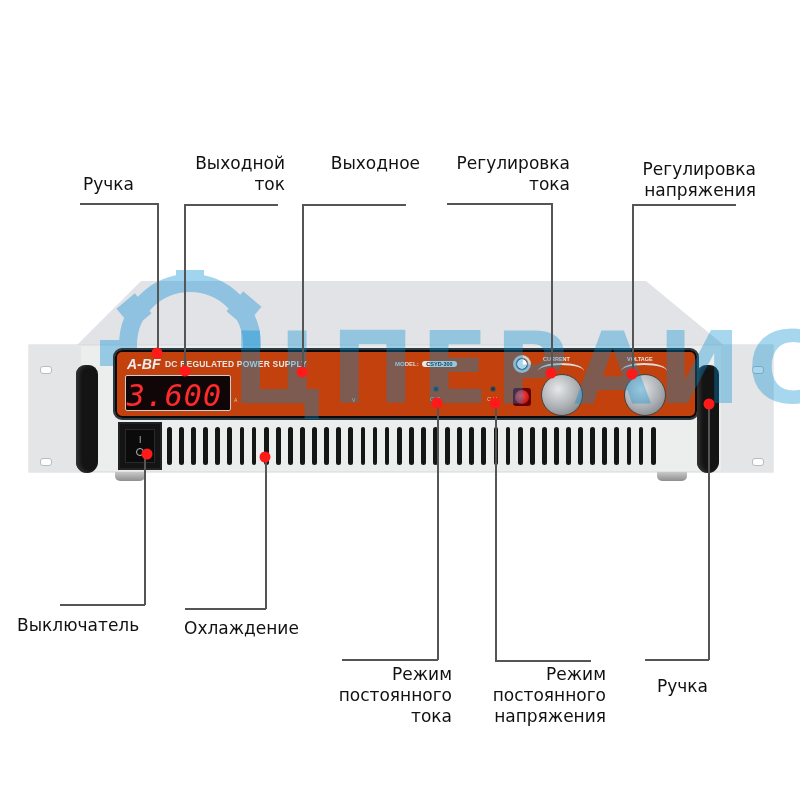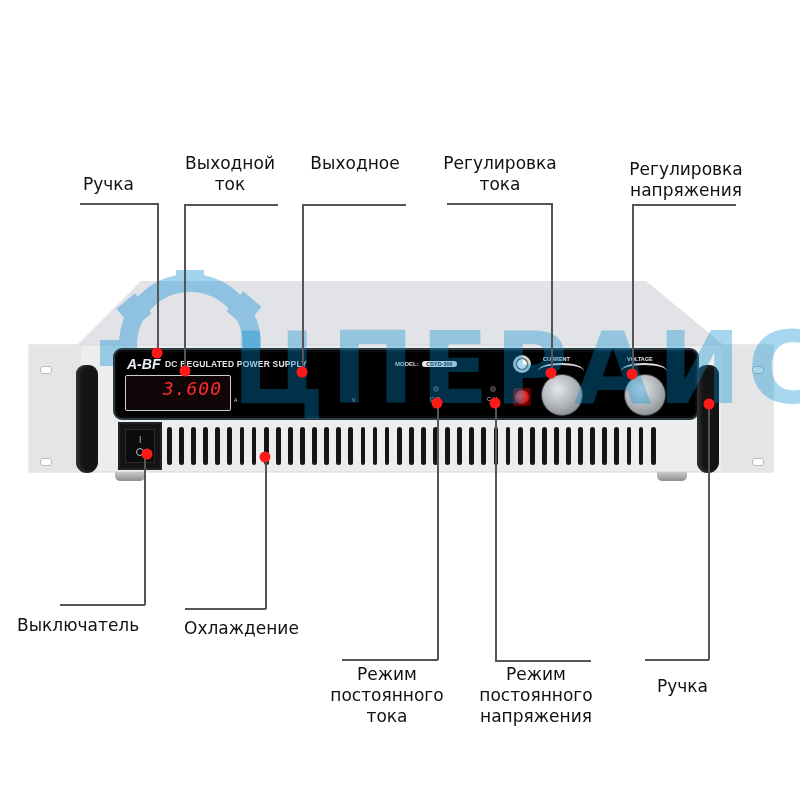--- a/index.html
+++ b/index.html
@@ -1,27 +1,27 @@
 <!DOCTYPE html>
 <html><head>
 <meta charset="utf-8">
 <style>
   html, body { margin:0; padding:0; background:#ffffff; }
   body { width:800px; height:800px; position:relative; overflow:hidden; font-family:"DejaVu Sans", "Liberation Sans", sans-serif; }
-  .label { position:absolute; color:#111; font-size:17px; line-height:21px; text-align:center; white-space:nowrap; }
+  .label { position:absolute; color:#111; font-size:17px; line-height:21px; text-align:right; white-space:nowrap; }
   .line { position:absolute; background:#555; }
   .dot { position:absolute; width:11px; height:11px; border-radius:50%; background:#ff1a1a; transform:translate(-50%,-50%); z-index:6; }
   svg { position:absolute; left:0; top:0; }
-  .front-panel { position:absolute; left:113px; top:348px; width:582px; height:68px; background:#000000; border:2px solid #2c3a44; border-radius:9px; z-index:3; box-shadow: inset 0 0 0 2px #0a0a0a; }
+  .front-panel { position:absolute; left:113px; top:348px; width:582px; height:68px; background:#c2410c; border:2px solid #2c3a44; border-radius:9px; z-index:3; box-shadow: inset 0 0 0 2px #0a0a0a; }
   .brand { position:absolute; left:12px; top:6px; font-family:"Liberation Sans", sans-serif; font-style:italic; font-weight:bold; color:#e8eef3; font-size:14px; }
   .panel-title { position:absolute; left:50px; top:9px; font-family:"Liberation Sans", sans-serif; font-weight:bold; color:#e6e6e6; font-size:8.5px; letter-spacing:0.2px; }
   .model { position:absolute; left:280px; top:11px; font-family:"Liberation Sans", sans-serif; font-weight:bold; color:#ddd; font-size:6px; }
   .model-val { display:inline-block; background:#e8e8e8; color:#222; border-radius:5px; padding:0 4px; margin-left:2px; font-size:5.5px; }
   .display { position:absolute; top:25px; height:34px; border:1.5px solid #c9ced2; border-radius:2px; background:#100607; }
-  .display-val { position:absolute; right:8px; top:2px; font-family:"DejaVu Sans Mono", monospace; font-size:18px; color:#ff2a2a; letter-spacing:1px; font-style:italic; }
+  .display-val { position:absolute; right:8px; top:2px; font-family:"DejaVu Sans Mono", monospace; font-size:30px; color:#ff2a2a; letter-spacing:1px; font-style:italic; }
   .unit { position:absolute; top:47px; color:#ccc; font-size:5px; font-family:"Liberation Sans", sans-serif; }
   .mode-lbl { position:absolute; top:46px; color:#ccc; font-size:6px; font-family:"Liberation Sans", sans-serif; }
   .led-off { position:absolute; top:36px; width:4px; height:4px; border-radius:50%; background:#333; border:1px solid #555; }
   .knob-lbl { position:absolute; top:6px; color:#e8e8e8; font-size:5.5px; font-family:"Liberation Sans", sans-serif; font-weight:bold; }
   .knob { position:absolute; top:24px; width:40px; height:40px; border-radius:50%; background: radial-gradient(circle at 40% 35%, #e6e8ea 0%, #a9adb1 55%, #6e7378 100%); border:1px solid #444; }
   .knob-arc { position:absolute; top:13px; width:46px; height:14px; border-top:2px solid #ddd; border-radius:50% 50% 0 0; }
   .sel-knob { position:absolute; left:398px; top:5px; width:18px; height:18px; border-radius:50%; background: radial-gradient(circle, #fff 0 35%, #555 40%, #ddd 55%, #888 100%); }
   .output-btn { position:absolute; left:398px; top:38px; width:18px; height:18px; border-radius:3px; background:#600; }
   .output-btn::after{ content:""; position:absolute; left:2px; top:2px; width:14px; height:14px; border-radius:50%; background: radial-gradient(circle at 40% 40%, #ff5050, #b20000); }
   .handle { position:absolute; width:22px; height:108px; background:#141414; border-radius:12px 12px 14px 14px; z-index:4; box-shadow: inset 3px 0 4px #333; }

